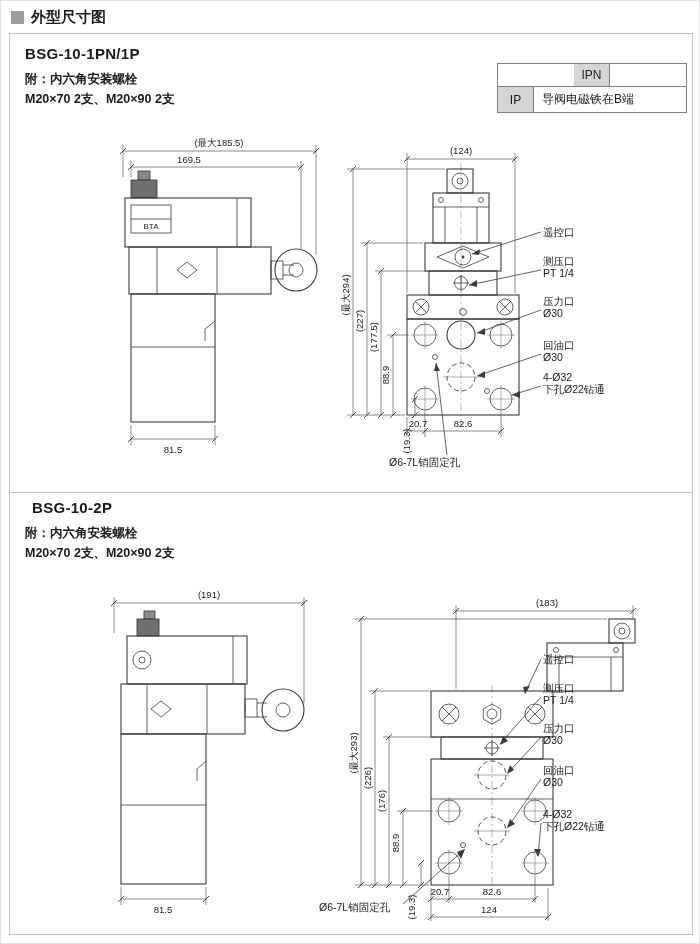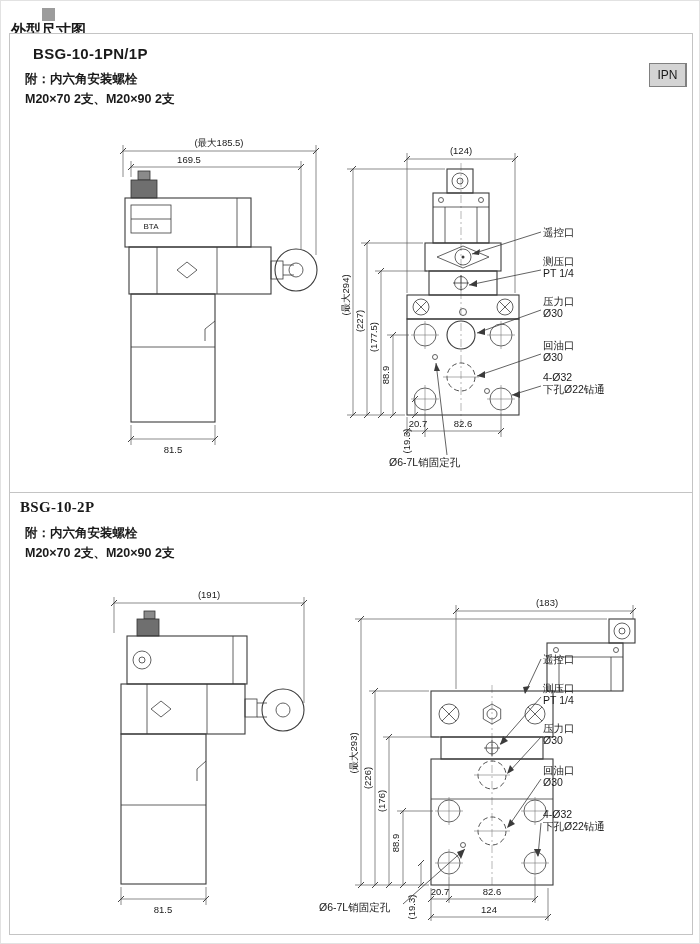--- a/index.html
+++ b/index.html
@@ -1,22 +1,22 @@
 <!DOCTYPE html>
 <html><head>
 <meta charset="utf-8">
 <style>
   * { margin:0; padding:0; box-sizing:border-box; }
   body { font-family:"Liberation Sans","DejaVu Sans",sans-serif; background:#ffffff; }
   .page { position:relative; width:700px; height:944px; background:#fff; border:1px solid #e2e2e2; overflow:hidden; color:#1a1a1a; }
-  .page-title { position:absolute; left:10px; top:7px; display:flex; align-items:center; font-size:15px; font-weight:bold;flex-direction:column; }
+  .page-title { position:absolute; left:10px; top:7px; display:flex; align-items:center; gap:7px; font-size:15px; font-weight:bold; }
   .bullet { width:13px; height:13px; background:#9c9c9c; display:inline-block; }
   .content-box { position:absolute; left:8px; top:32px; width:684px; height:902px; border:1px solid #c4c4c4; background:#fff; }
   .divider { position:absolute; left:0; top:458px; width:100%; height:0; border-top:1px solid #c4c4c4; }
-  .model-title { position:absolute; font-size:15px; font-weight:bold; letter-spacing:.3px;margin-left:8px; }
+  .model-title { position:absolute; font-size:15px; font-weight:bold; letter-spacing:.3px; }
   .note { position:absolute; font-size:12.5px;font-weight:bold; }
   .legend { position:absolute; top:62px; right:12px; border:1px solid #808080; display:flex; flex-direction:column; font-size:12px; background:#fff; }
   .legend-row { display:flex;justify-content:center; }
   .legend-row + .legend-row { border-top:1px solid #808080; }
   .legend-code { width:36px; background:#d4d4d4; border-right:1px solid #808080; display:flex; align-items:center; justify-content:center; padding:4px 2px; }
   .legend-desc { width:152px; padding:4px 8px; display:flex; align-items:center; }
   svg.drawing { position:absolute; left:10px; }
   .ol  { fill:none; stroke:#3b3b3b; stroke-width:1.1; }
   .il  { fill:none; stroke:#3b3b3b; stroke-width:0.8; }
   .dash{ fill:none; stroke:#3b3b3b; stroke-width:0.9; stroke-dasharray:5 3; }
@@ -45,23 +45,27 @@
   </div>
 
   <div class="model-title" style="left:24px; top:44px;">BSG-10-1PN/1P</div>
   <div class="note" style="left:24px; top:70px;">附：内六角安装螺栓</div>
   <div class="note" style="left:24px; top:90px;">M20×70 2支、M20×90 2支</div>
 
   <div class="legend">
     <div class="legend-row">
       <div class="legend-code">IPN</div>
     </div>
+    <div class="legend-row">
+      <div class="legend-code">IP</div>
+      <div class="legend-desc">导阀电磁铁在B端</div>
+    </div>
   </div>
 
-  <div class="model-title" style="left:11px; top:498px;font-family:Liberation Serif, serif;">BSG-10-2P</div>
+  <div class="model-title" style="left:31px; top:498px;">BSG-10-2P</div>
   <div class="note" style="left:24px; top:524px;">附：内六角安装螺栓</div>
   <div class="note" style="left:24px; top:544px;">M20×70 2支、M20×90 2支</div>
 
   <svg class="drawing" style="top:128px" width="680" height="350" viewBox="0 0 680 350">
 
     <g>
       <g>
         <line class="dim" x1="112" y1="16" x2="112" y2="48"></line>
           <line class="dim" x1="305" y1="16" x2="305" y2="126"></line>
         <line class="dim" x1="112" y1="22" x2="305" y2="22"></line>

